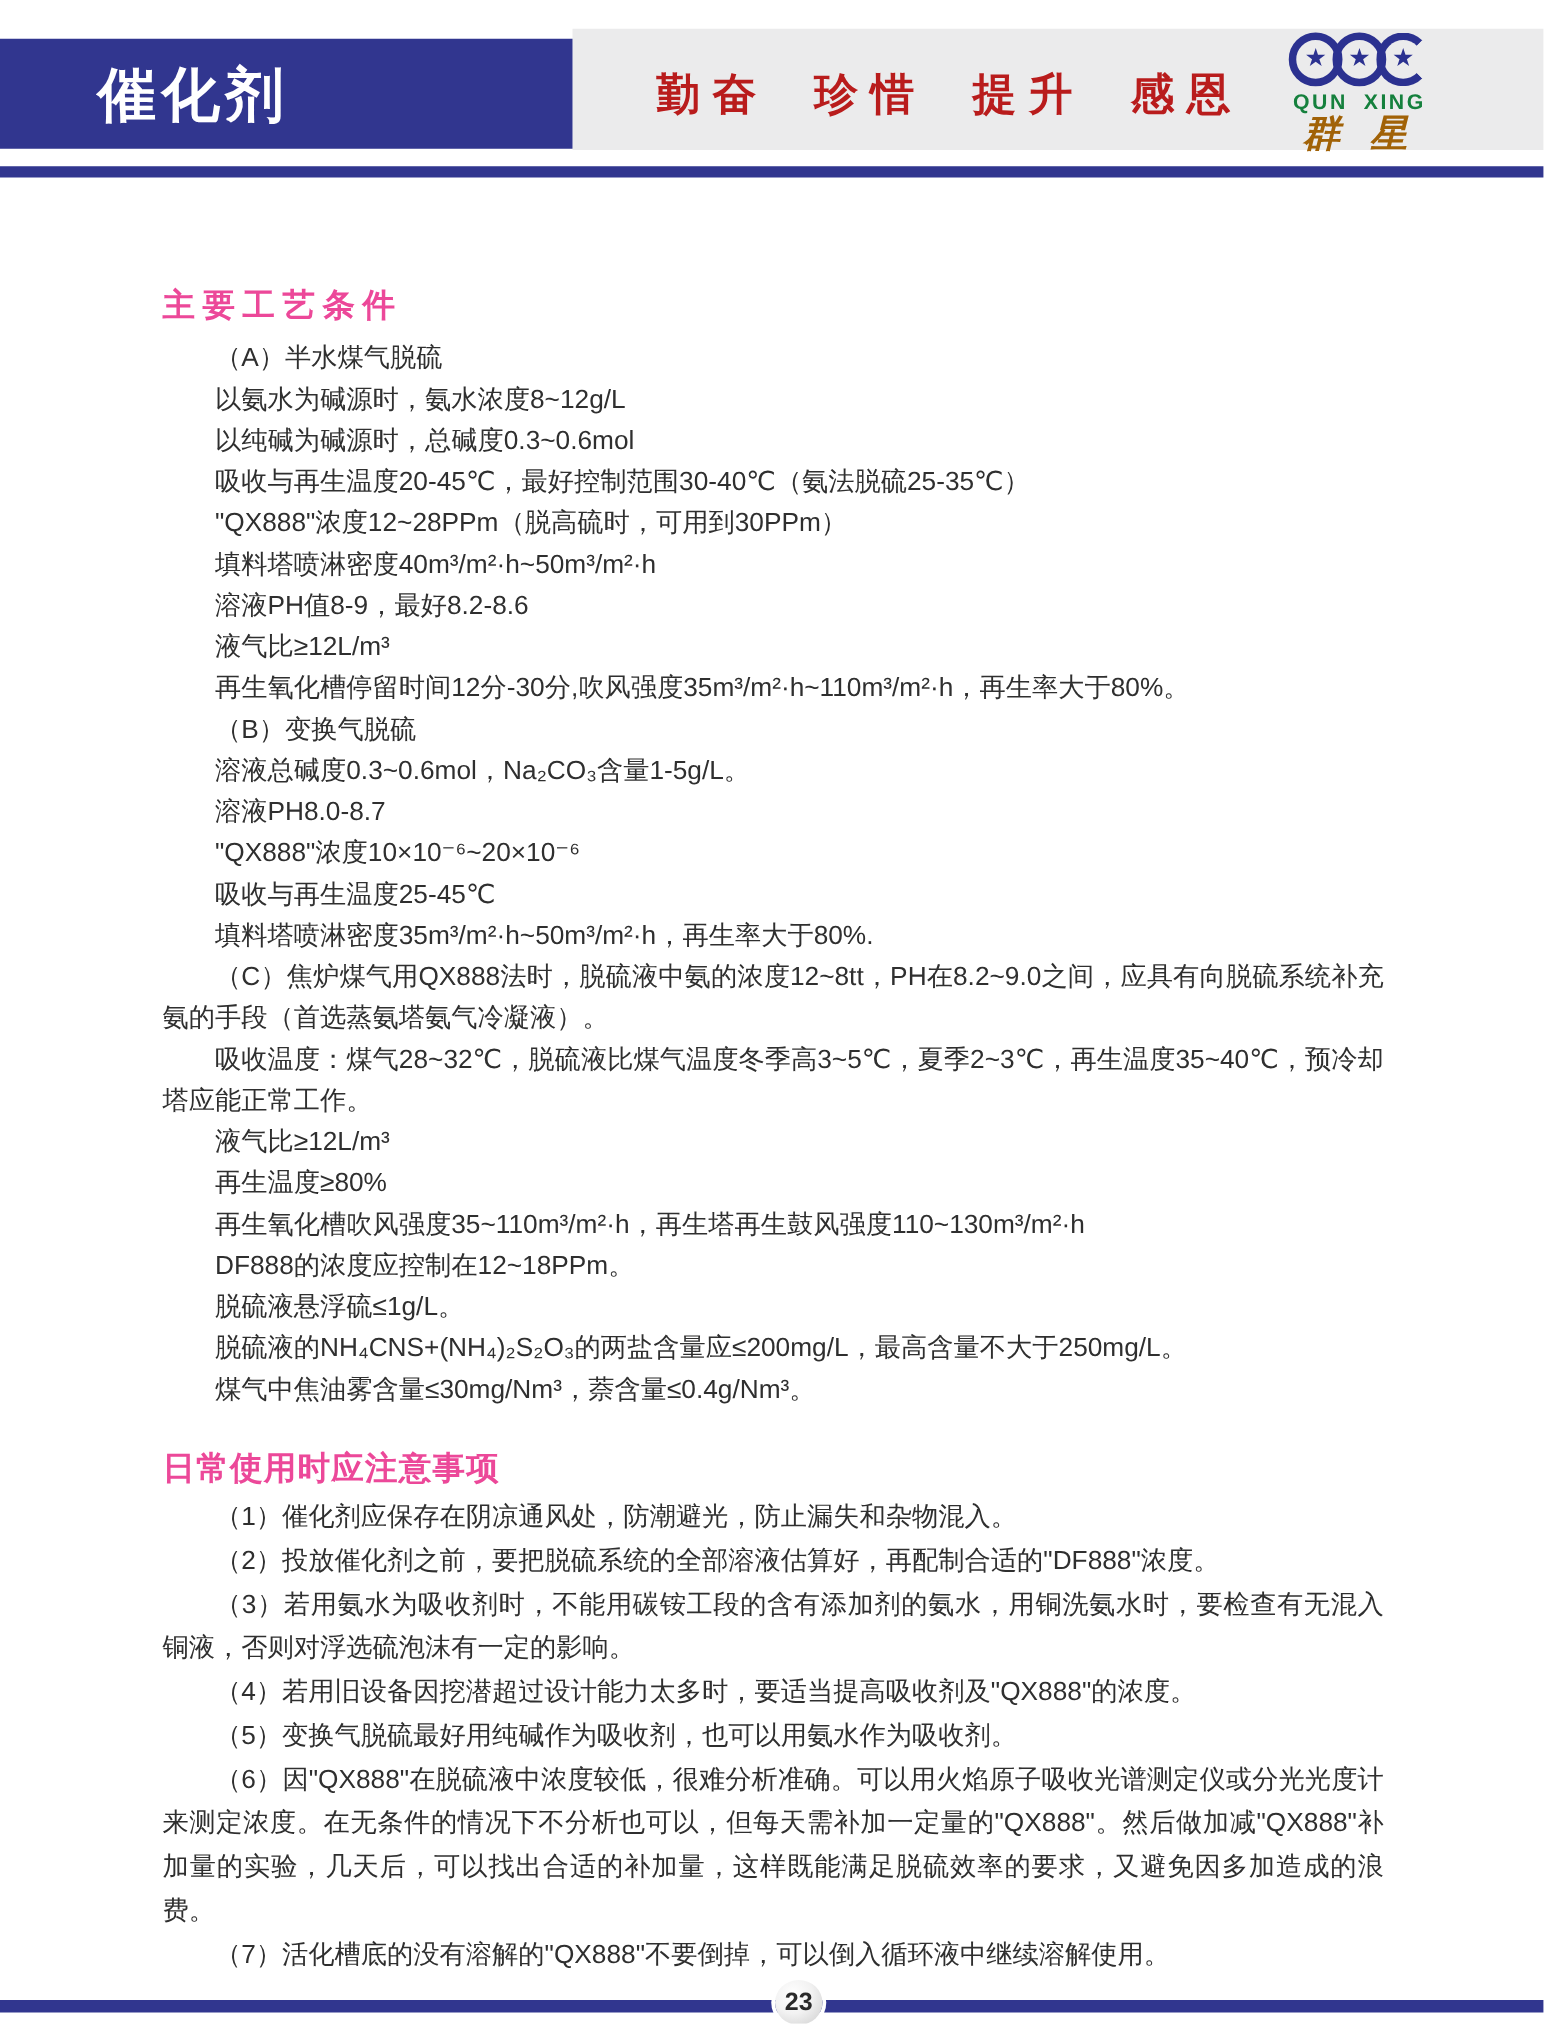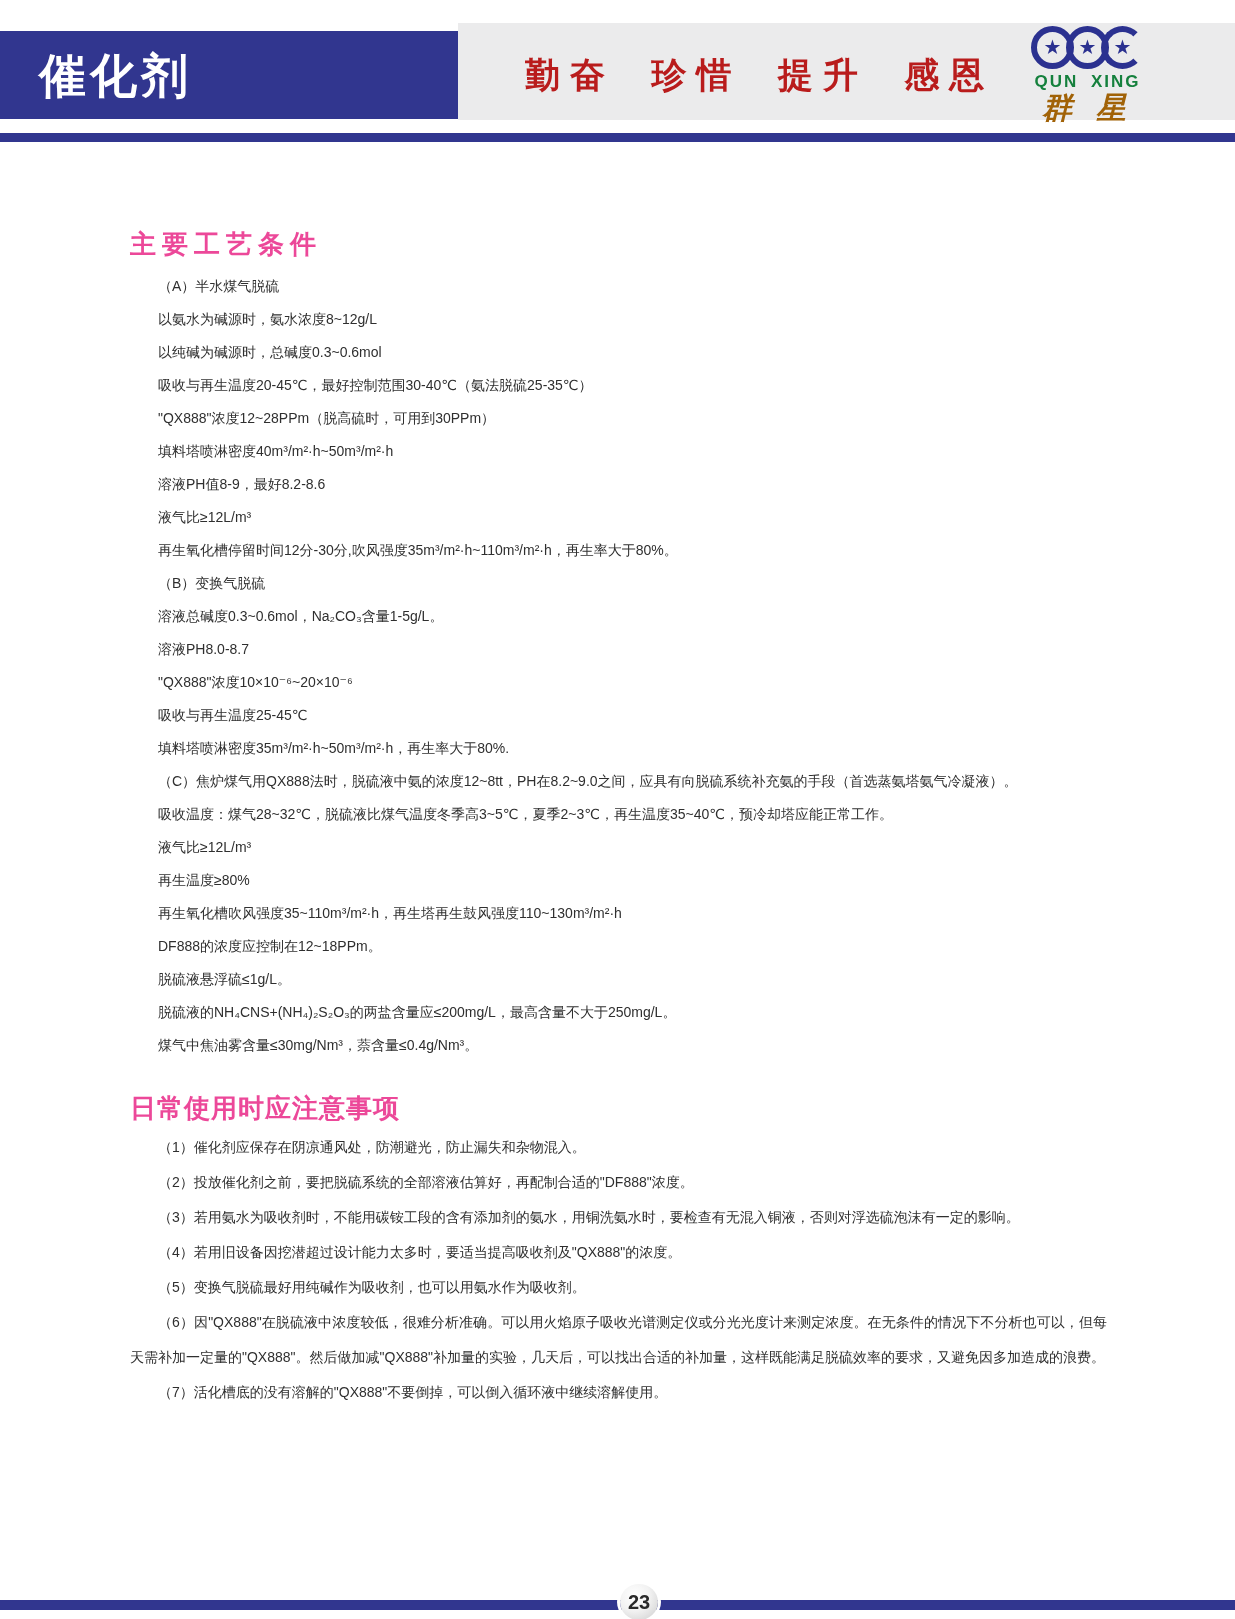--- a/index.html
+++ b/index.html
@@ -18,21 +18,21 @@
     position:absolute;left:458px;top:23px;width:777px;height:97px;
     background:#ebebec;
   }
   .title-box{
     position:absolute;left:0;top:31px;width:458px;height:88px;
     background:#31368f;
     display:flex;align-items:center;
   }
   .title-box .big-title{
     color:#ffffff;font-size:47px;font-weight:bold;
-    letter-spacing:4px;padding-left:39px;line-height:1;
+    letter-spacing:4px;padding-left:78px;line-height:1;
   }
   .slogan{
     position:absolute;left:525px;top:52px;
     white-space:nowrap;
   }
   .slogan span{
     font-family:"DejaVu Serif","Liberation Serif",serif;
     font-weight:bold;color:#b91c1c;
     font-size:35px;letter-spacing:10px;margin-right:32px;
   }
@@ -73,21 +73,21 @@
     color:#2f2f2f;
   }
   .section-heading{
     margin:0 0 8px 0;
     font-size:26px;line-height:36px;font-weight:bold;
     color:#ec4899;letter-spacing:6px;
   }
   .s2 .section-heading{margin-top:28px;margin-bottom:4px;letter-spacing:1px;}
   .body-para{
     margin:0;
-    font-size:14px;line-height:33px;
+    font-size:21px;line-height:33px;
     text-indent:2em;
     text-align:justify;
   }
   .s2 .body-para{line-height:35px;}
 
   
   .footer-bar{
     position:absolute;left:0;top:1600px;width:1235px;height:10px;
     background:#31368f;
   }

